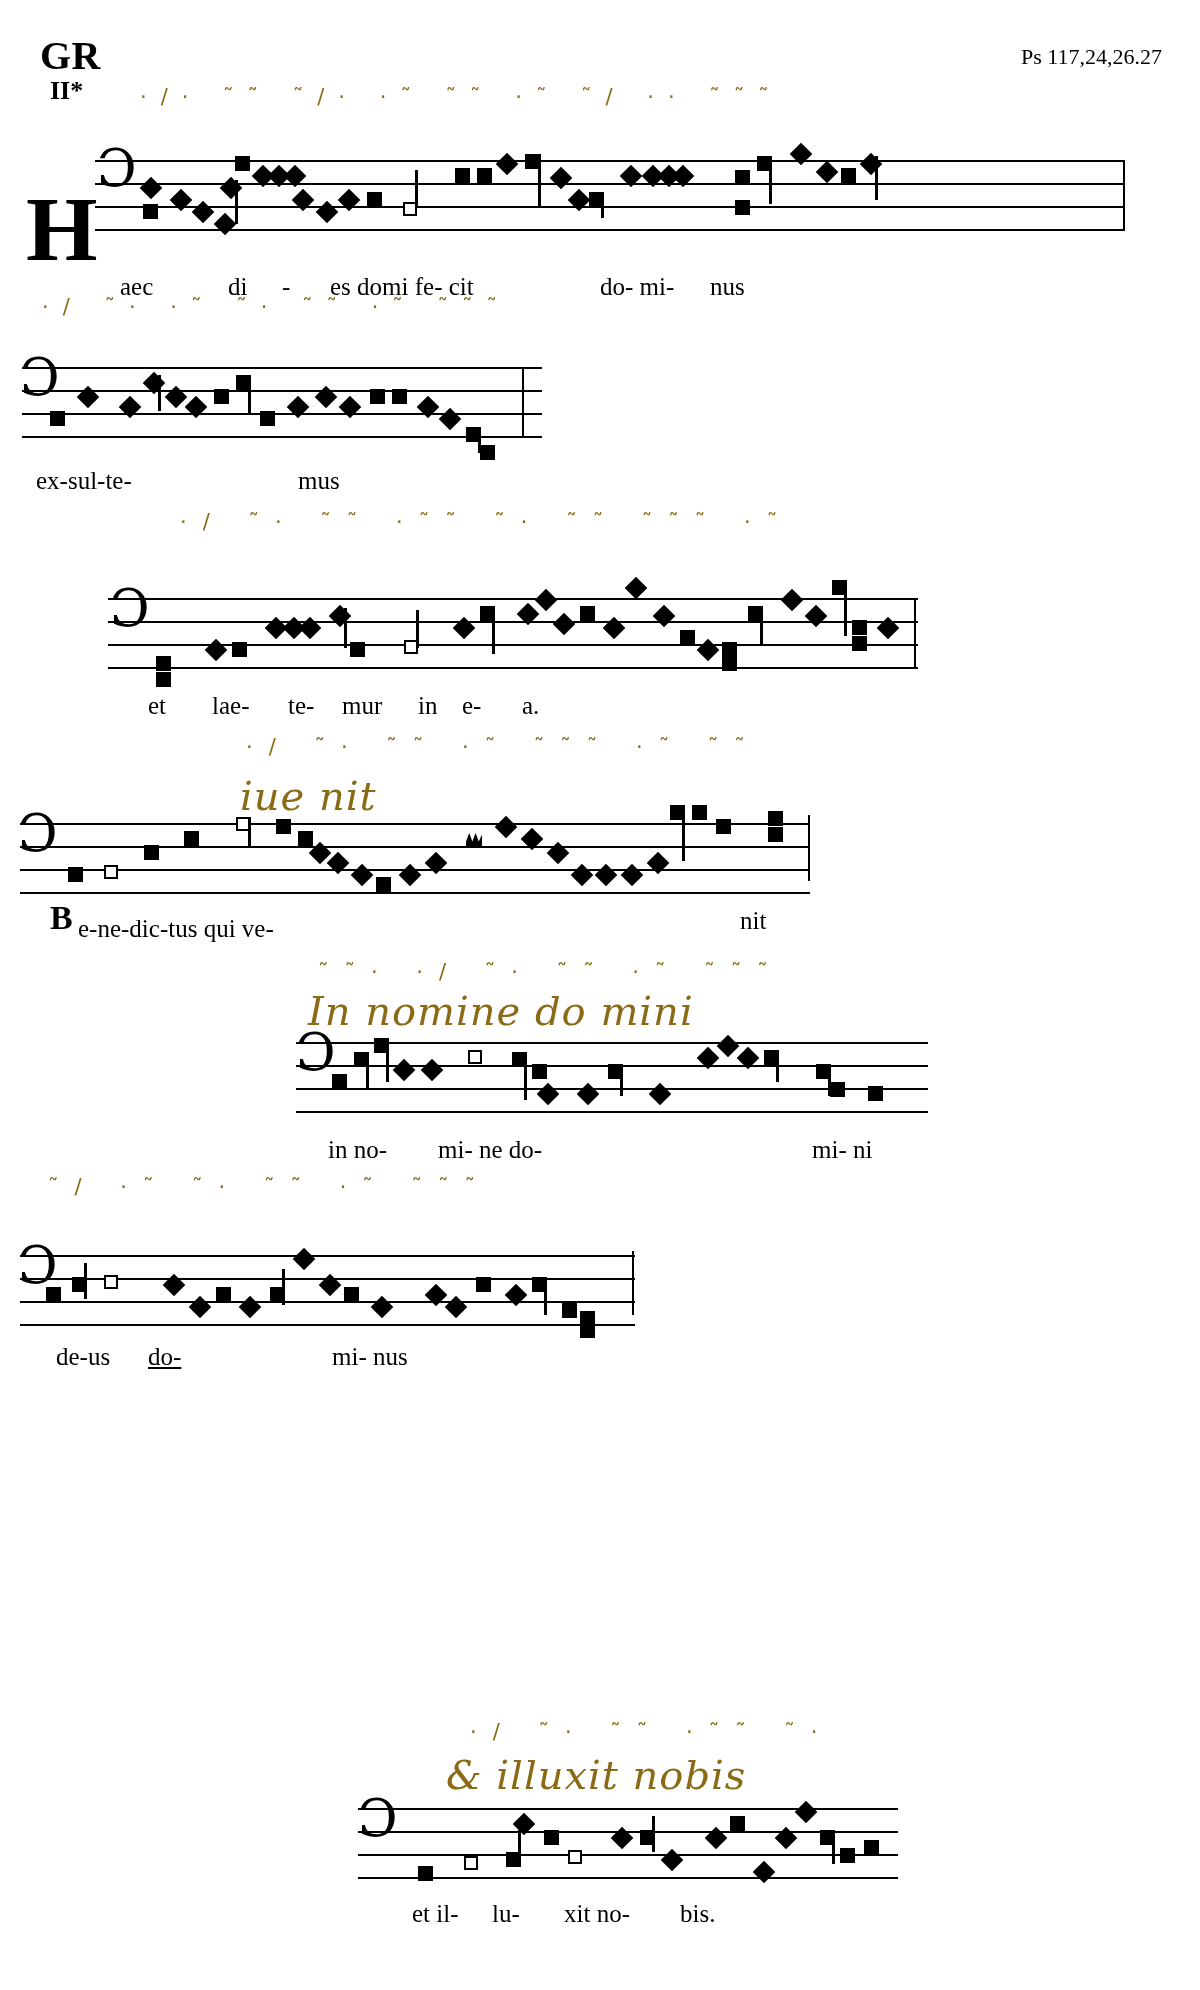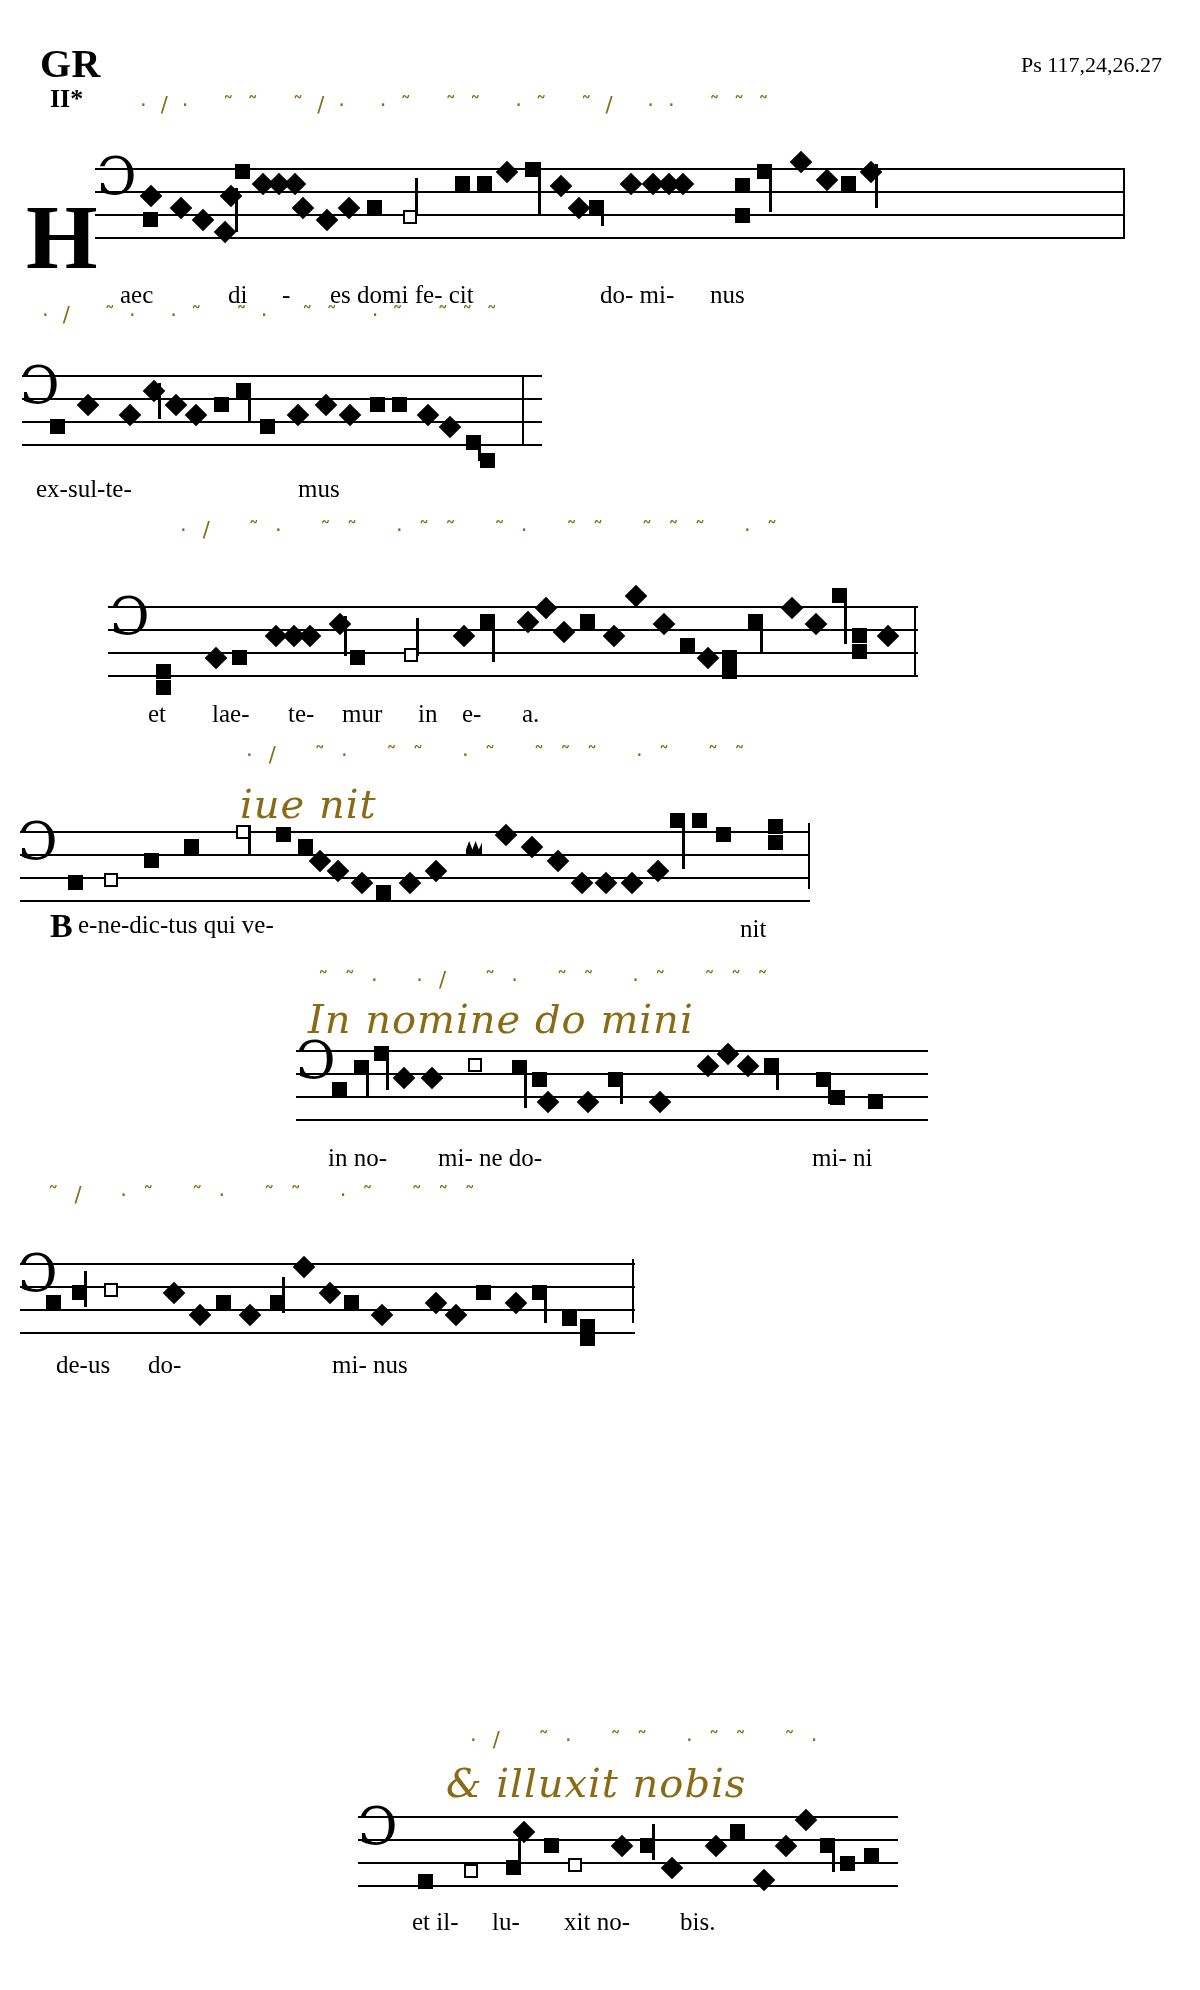--- a/index.html
+++ b/index.html
@@ -13,21 +13,20 @@
     position: relative;
     font-family: "Liberation Serif", serif;
     color: #000000;
     overflow: hidden;
   }
   .page {
     position: absolute;
     left: 0; top: 0;
     width: 1200px;
     height: 1520px;
-    margin-top: 8px;
   }
 
   
   .gr-label {
     position: absolute;
     left: 40px;
     top: 32px;
     font-family: "Liberation Serif", serif;
     font-weight: bold;
     font-size: 40px;
@@ -361,21 +360,21 @@
       <div class="punctum" style="left:630px; top:32px;"></div>
       <div class="square" style="left:650px; top:-18px;"></div>
       <div class="square" style="left:672px; top:-18px;"></div>
       <div class="stem" style="left:662px; top:-18px; height:56px;"></div>
       <div class="square" style="left:696px; top:-4px;"></div>
       <div class="square" style="left:748px; top:-12px;"></div>
       <div class="square" style="left:748px; top:4px;"></div>
     </div>
 
     <div class="initial-b" style="left:50px; top:166px;">B</div>
-    <div class="syll" style="left:78px; top:168px;text-align:right;">e-ne-dic-tus  qui  ve-</div>
+    <div class="syll" style="left:78px; top:180px;text-align:right;">e-ne-dic-tus  qui  ve-</div>
     <div class="syll" style="left:740px; top:172px;">nit</div>
   </div>
 
   <div class="system" style="left:0px; top:960px; width:1200px; height:210px;">
     <div class="adia" style="left:318px; top:0px; font-size:21px; letter-spacing:16px;">˜˜· ·/ ˜· ˜˜ ·˜ ˜˜˜</div>
     <div class="gothic big" style="left:308px; top:28px;text-align:right;">In nomine  do                     mini</div>
 
     <div class="staff" style="left:296px; top:82px; width:632px; height:70px;">
       <div class="staff-line" style="top:0px; width:632px;"></div>
       <div class="staff-line" style="top:23px; width:632px;"></div>
@@ -445,21 +444,21 @@
       <div class="square" style="left:456px; top:22px;"></div>
       <div class="punctum" style="left:488px; top:32px;"></div>
       <div class="square" style="left:512px; top:22px;"></div>
       <div class="stem" style="left:524px; top:22px; height:38px;"></div>
       <div class="square" style="left:542px; top:48px;"></div>
       <div class="square" style="left:560px; top:56px;"></div>
       <div class="square" style="left:560px; top:68px;"></div>
     </div>
 
     <div class="syll" style="left:56px; top:168px;">de-us</div>
-    <div class="syll" style="left:148px; top:168px;">do-</div>
+    <div class="syll" style="left:148px; top:168px;text-decoration:underline;">do-</div>
     <div class="syll" style="left:332px; top:168px;">mi- nus</div>
   </div>
 
   <div class="system" style="left:0px; top:1730px; width:1200px; height:230px;">
     <div class="adia" style="left:470px; top:-10px; font-size:21px; letter-spacing:16px;">·/ ˜· ˜˜ ·˜˜ ˜·</div>
     <div class="gothic big" style="left:446px; top:22px;">&amp; illuxit nobis</div>
 
     <div class="staff" style="left:358px; top:78px; width:540px; height:70px;">
       <div class="staff-line" style="top:0px; width:540px;"></div>
       <div class="staff-line" style="top:23px; width:540px;"></div>

